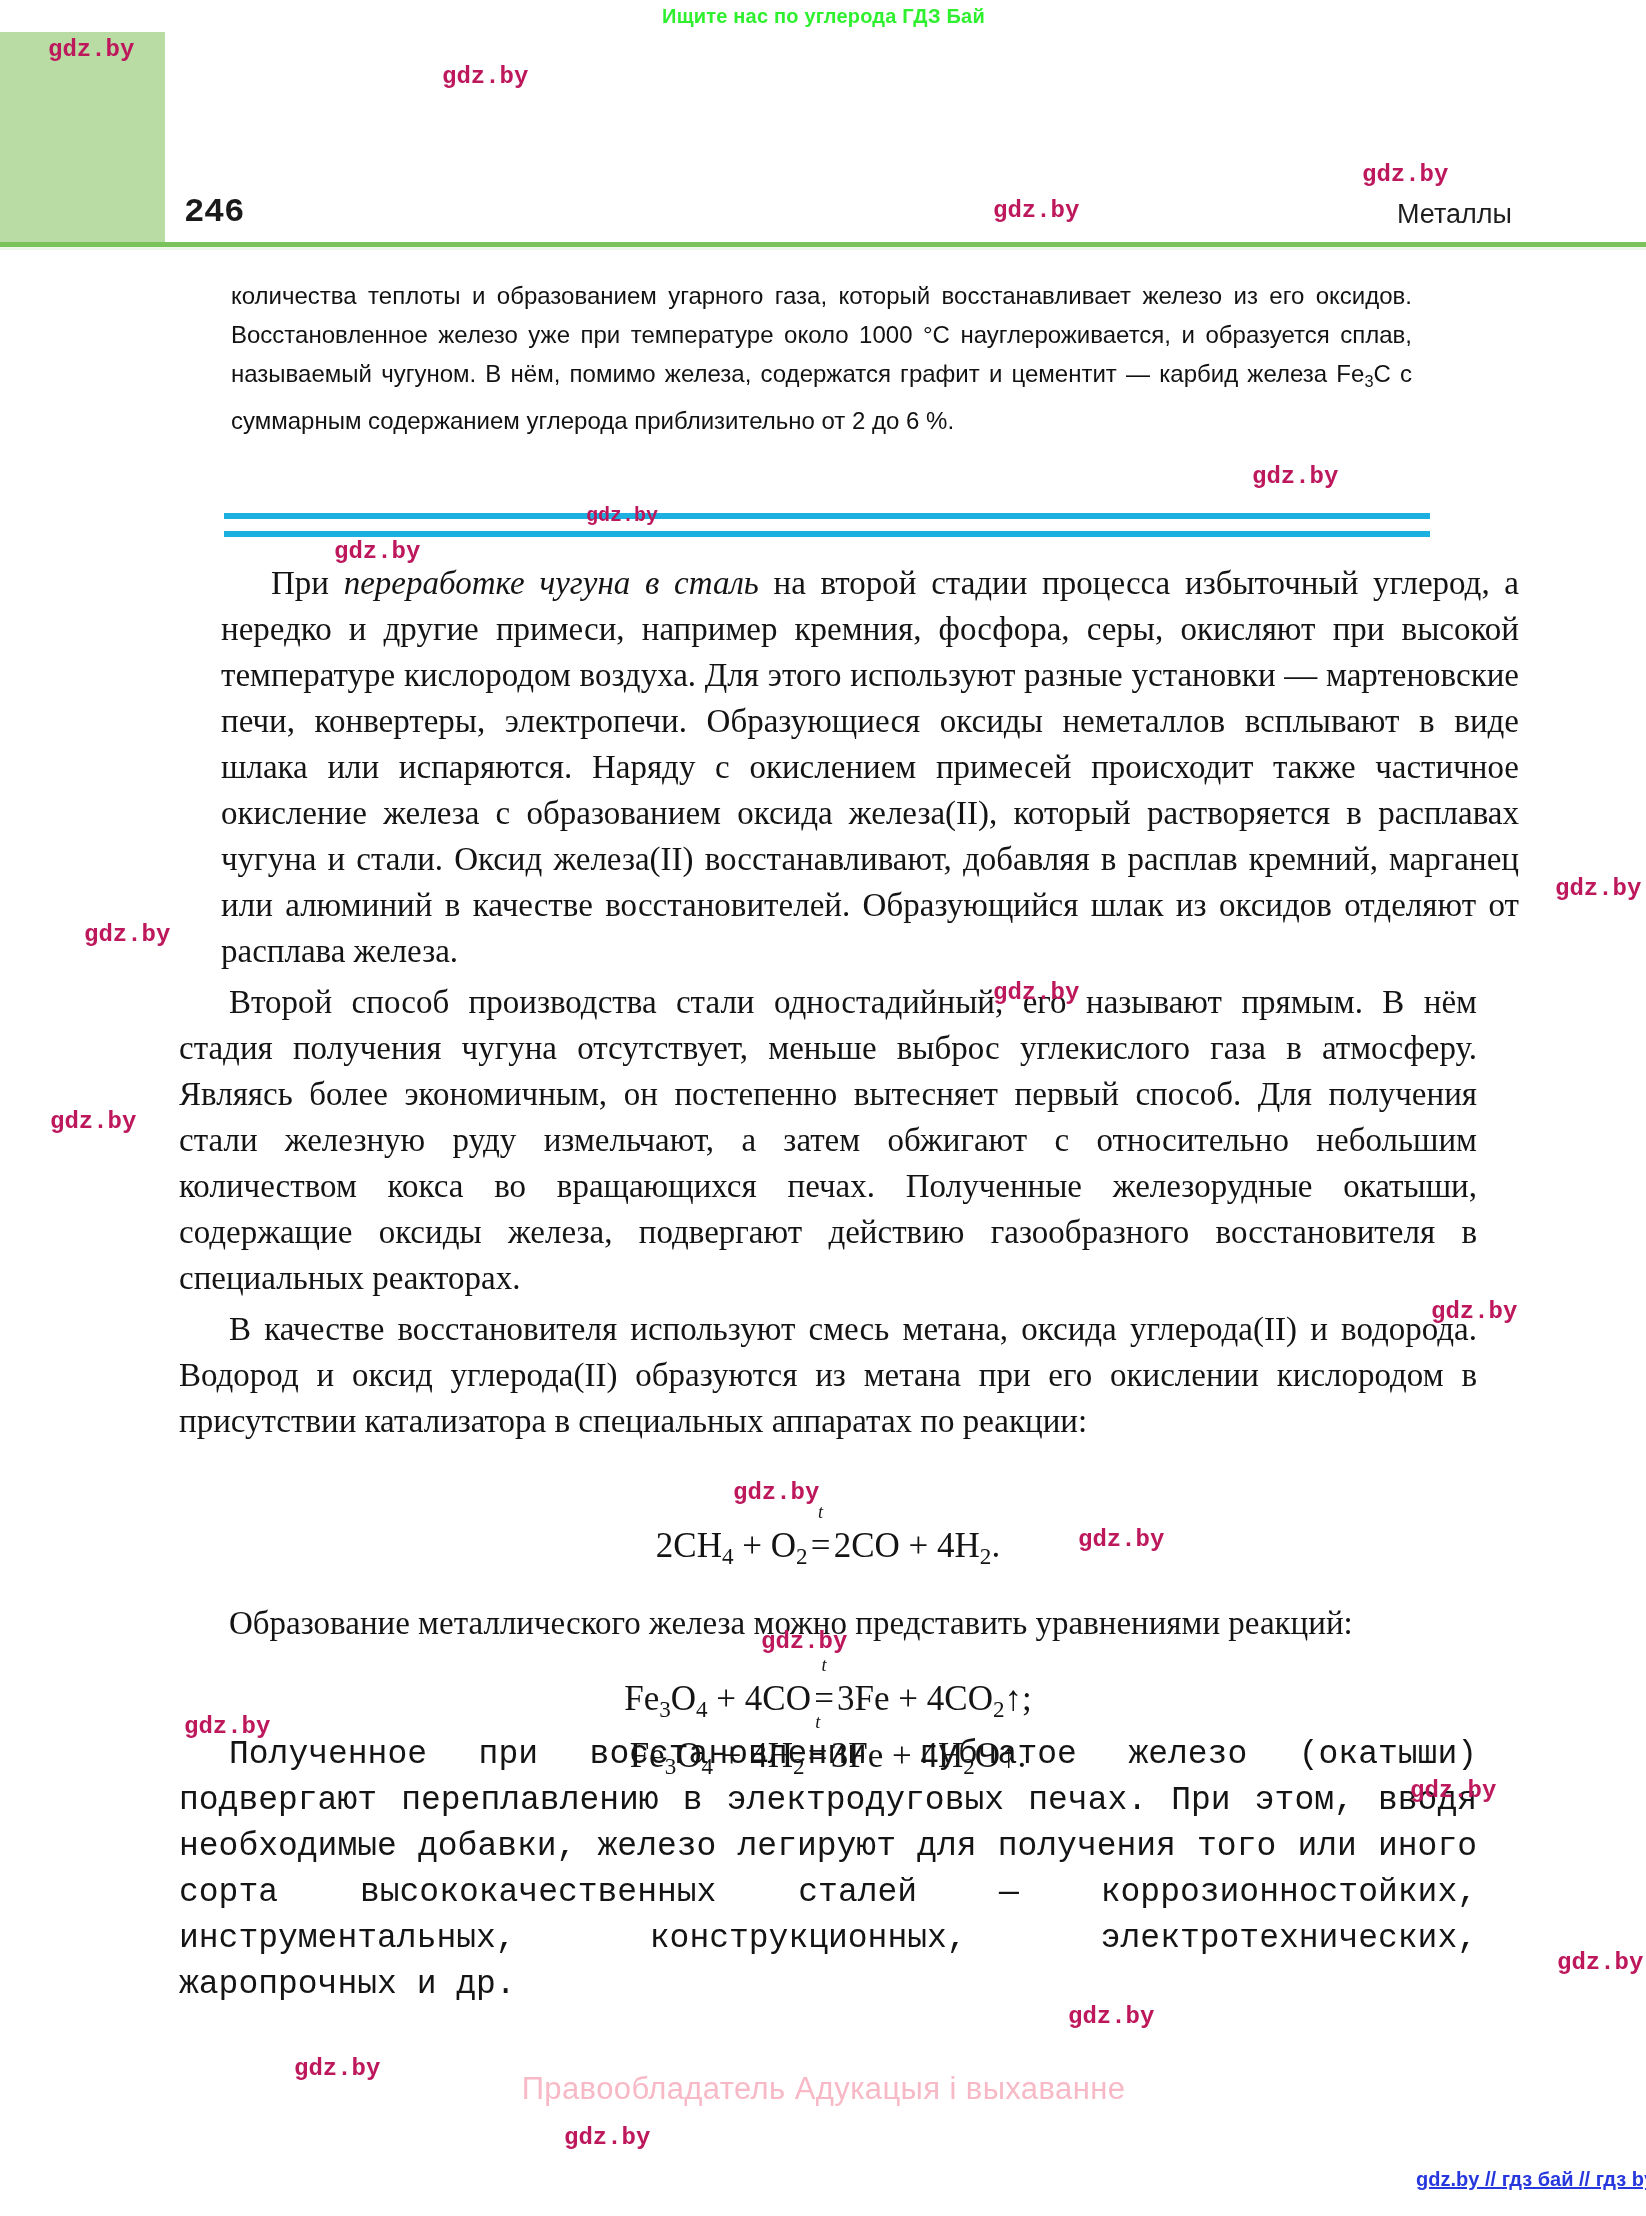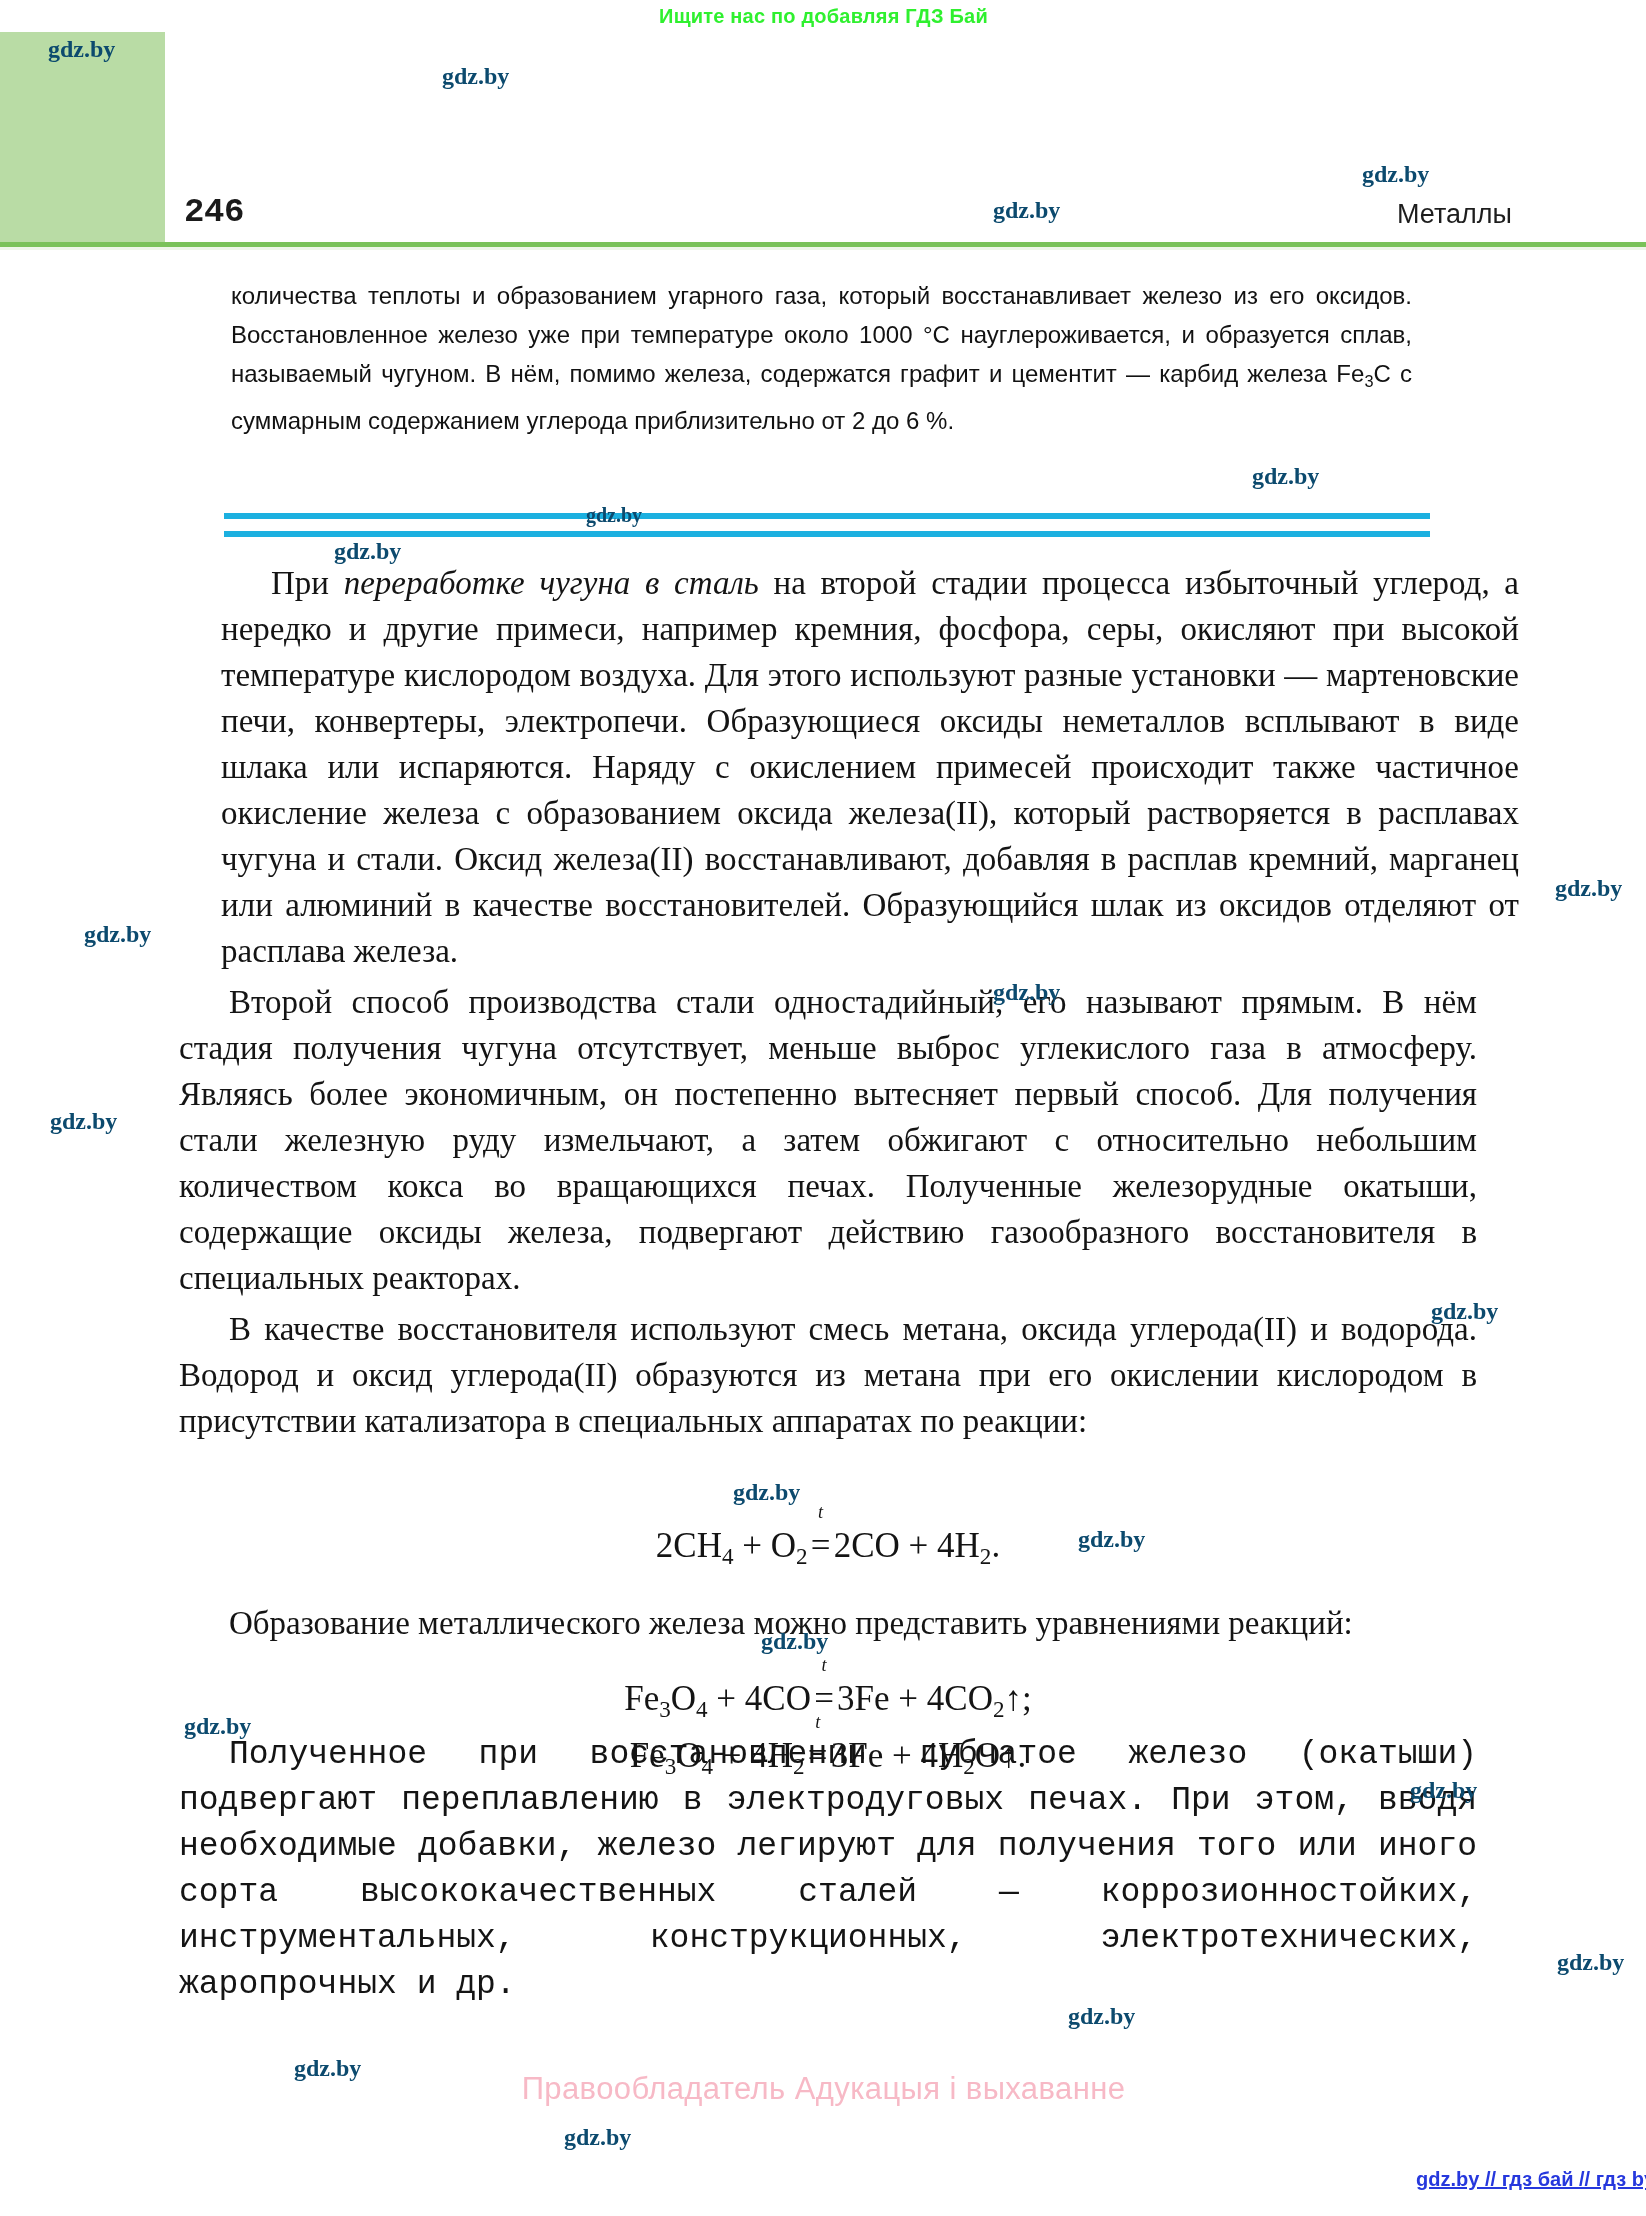--- a/index.html
+++ b/index.html
@@ -192,31 +192,31 @@
     text-align: right;
     font-family: "Liberation Sans", sans-serif;
     font-size: 20px;
     font-weight: 700;
     color: #2638dd;
     text-decoration: underline;
   }
 
   .wm {
     position: absolute;
-    font-family: Liberation Serif, serif;
-    font-weight: 700;
-    color: #0c4a6e;
+    font-family: Liberation Mono, monospace;
+    font-weight: 700;
+    color: #be185d;
     white-space: nowrap;
     pointer-events: none;
   }
 </style>
 </head>
 <body>
 
-<div class="promo-banner" style="color: rgb(47, 240, 47);">Ищите нас по добавляя ГДЗ Бай</div>
+<div class="promo-banner" style="color: rgb(47, 240, 47);">Ищите нас по углерода ГДЗ Бай</div>
 
 <div class="green-block" style="background: rgb(185, 220, 165);"></div>
 
 <div class="page-number">246</div>
 <div class="chapter-title">Металлы</div>
 <div class="header-rule" style="background: rgb(122, 194, 90);"></div>
 <div class="header-rule-2"></div>
 
 <div class="intro-block">
   <p><span>количества теплоты и образованием угарного газа, который восстанавливает железо из его оксидов. Восстановленное железо уже при температуре около 1000 °С науглероживается, и образуется сплав, называемый чугуном. В нём, помимо железа, содержатся графит и цементит — карбид железа Fe</span><sub>3</sub><span>С с суммарным содержанием углерода приблизительно от 2 до 6 %.</span></p>

